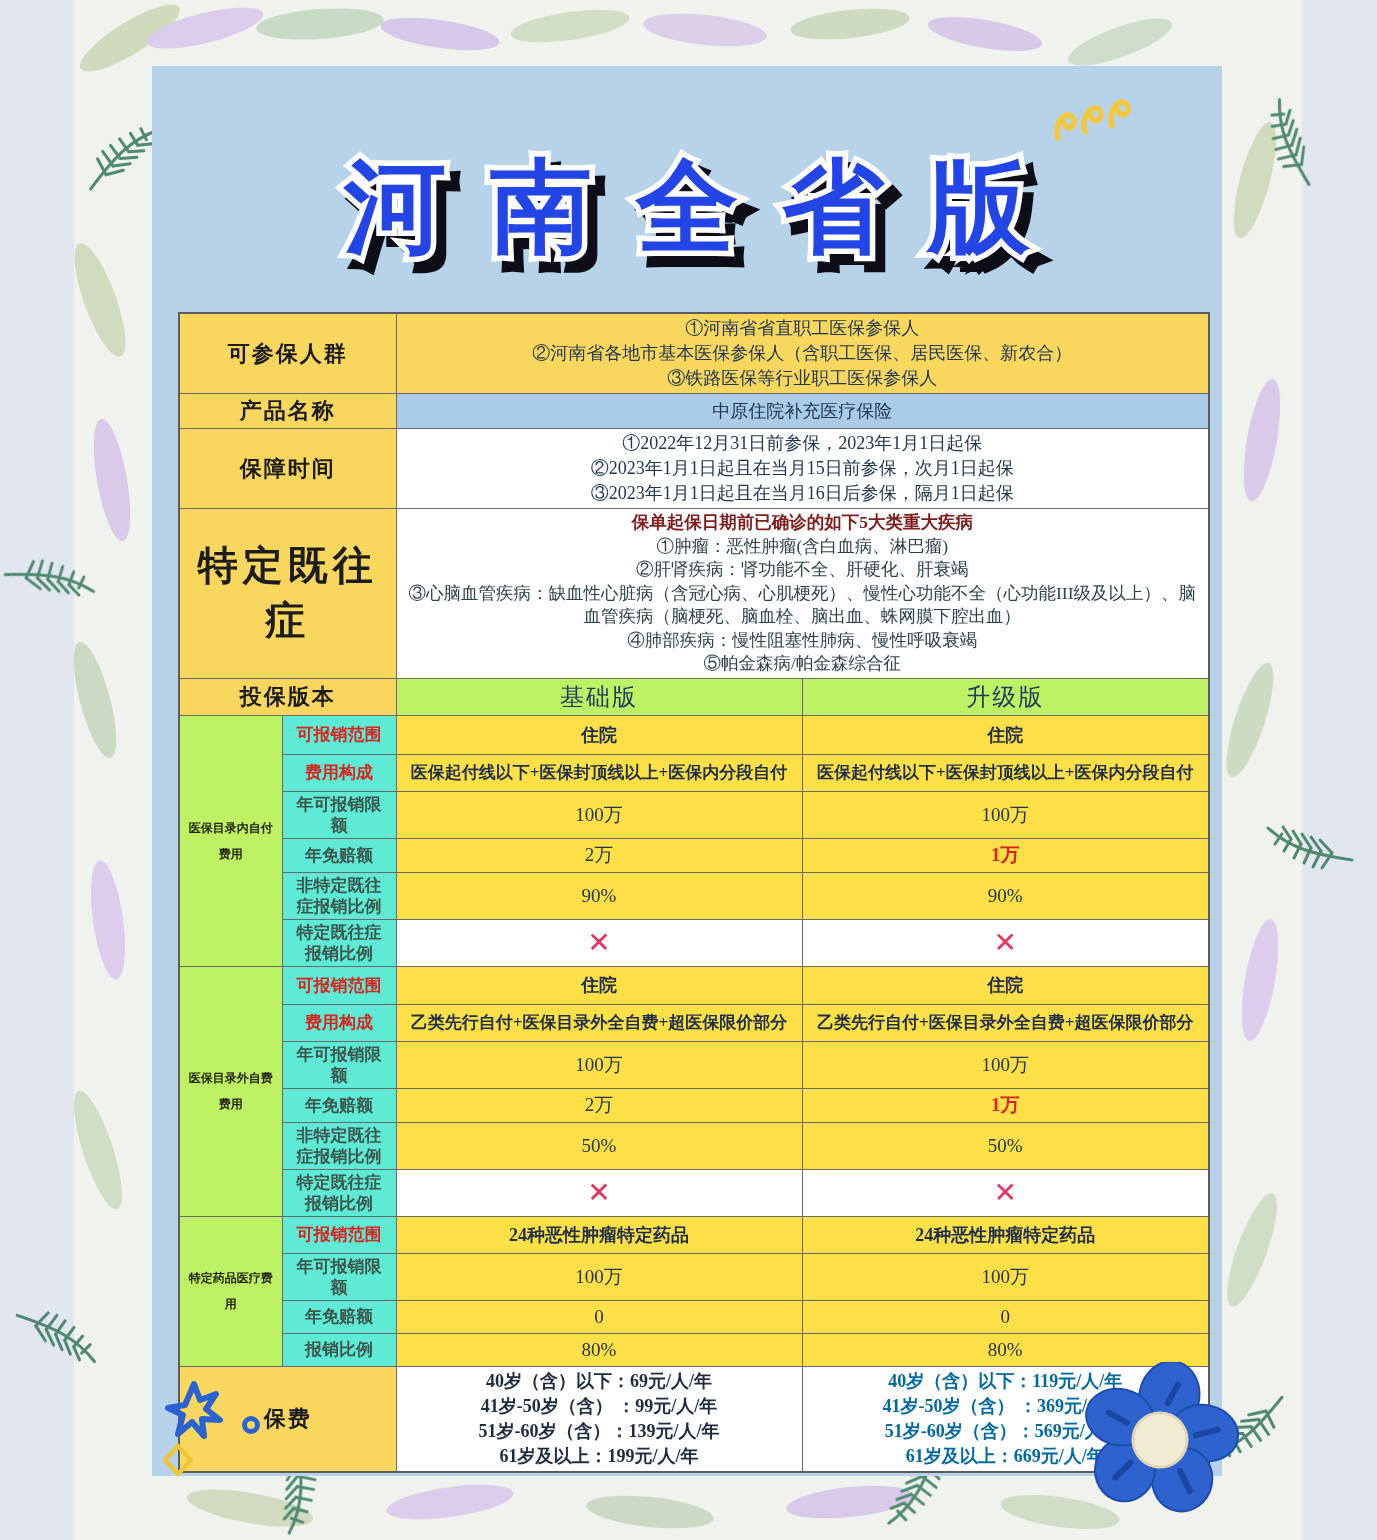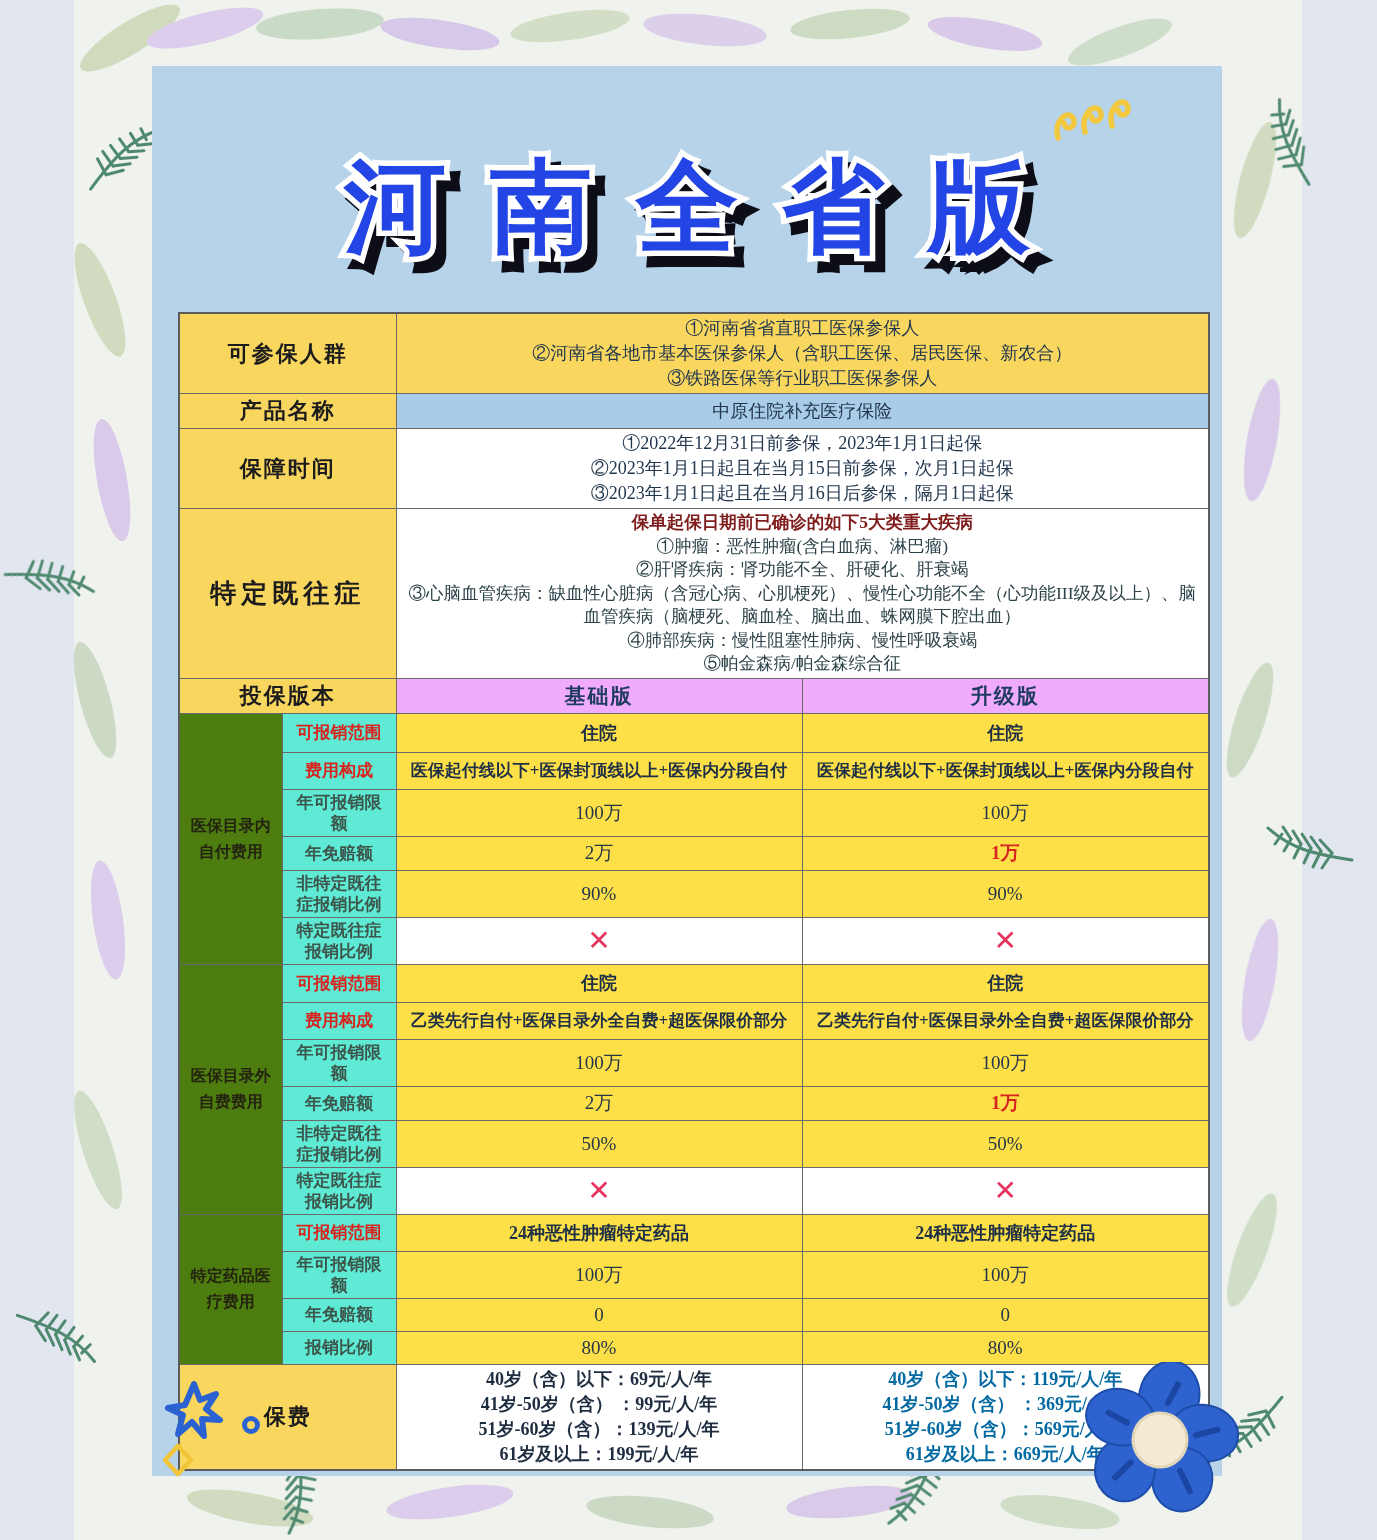--- a/index.html
+++ b/index.html
@@ -28,25 +28,25 @@
   .grid{
     position:absolute;left:178px;top:312px;width:1030px;
     border-collapse:collapse;table-layout:fixed;background:#ffffff;
     border:2px solid #5c5c5c;
   }
   .grid td{
     border:1px solid #6a6a6a;text-align:center;vertical-align:middle;
     padding:2px 6px;box-sizing:border-box;overflow:hidden;
   }
   .lbl{background:#f9d75f;font-weight:bold;font-size:22px;color:#1c1c1c;letter-spacing:2px;}
-  .lbl-big{font-size:26px;letter-spacing:5px;margin-top:30px;}
-  .sec{background:#4d7c0f;font-weight:bold;font-size:16px;color:#232310;line-height:26px;padding:0 3px;}
+  .lbl-big{font-size:40px;letter-spacing:5px;margin-top:30px;}
+  .sec{background:#bef264;font-weight:bold;font-size:12px;color:#232310;line-height:26px;padding:0 3px;}
   .sub{background:#5eead4;font-size:17px;font-weight:bold;color:#3d564c;line-height:21px;padding:2px 3px;}
   .sub-red{color:#d8231e;}
-  .vhead{background:#f0abfc;color:#1e3a5f;font-size:21px;font-weight:bold;letter-spacing:2px;}
+  .vhead{background:#bef264;color:#1e3a5f;font-size:24px;font-weight:normal;letter-spacing:2px;}
   .cont{font-family:"Liberation Serif",serif;color:#22374e;font-size:18px;}
   .cont .ln{line-height:25px;}
   .bg-yellow{background:#f9d75f;}
   .bg-blue{background:#a9cce8;margin-top:12px;}
   .cont-left{
     text-align:left;padding:5px 13px;font-family:"Liberation Serif",serif;
     font-size:17.5px;color:#2c4248;line-height:23.5px;background:#ffffff;
   }
   .redhead{color:#7f1d1d;font-weight:bold;}
   .val{font-family:"Liberation Serif",serif;font-size:19px;color:#25354a;background:#fde047;}

